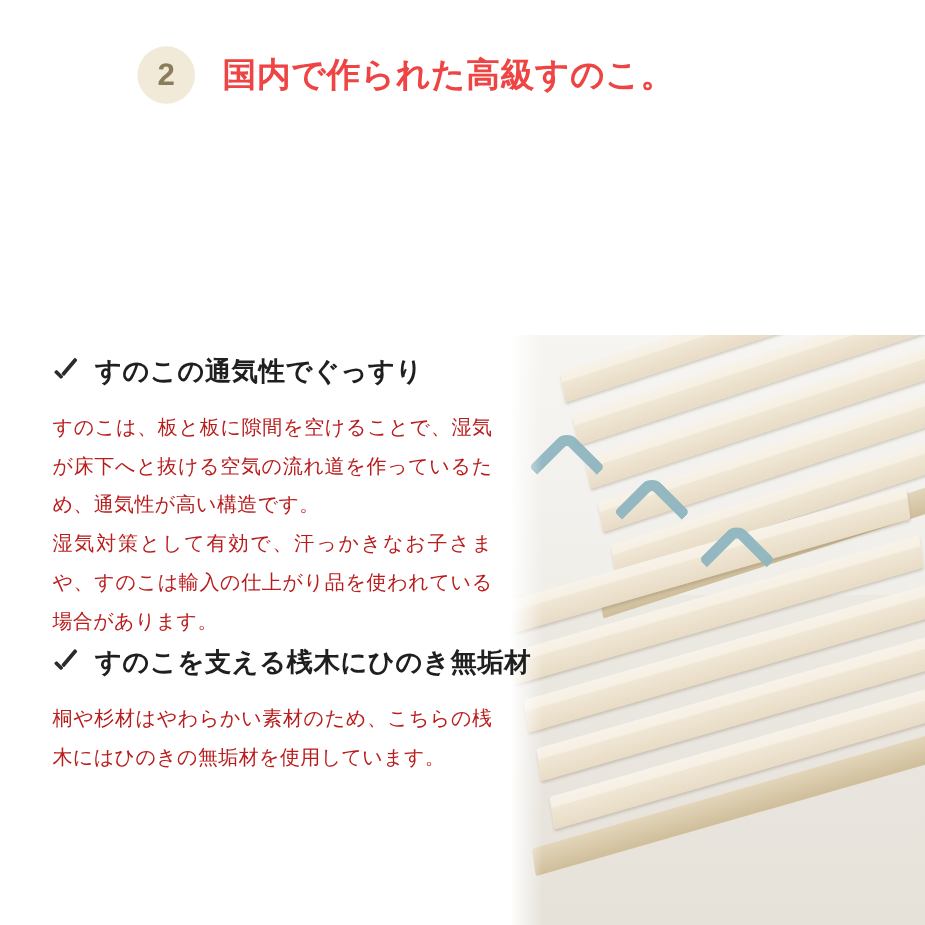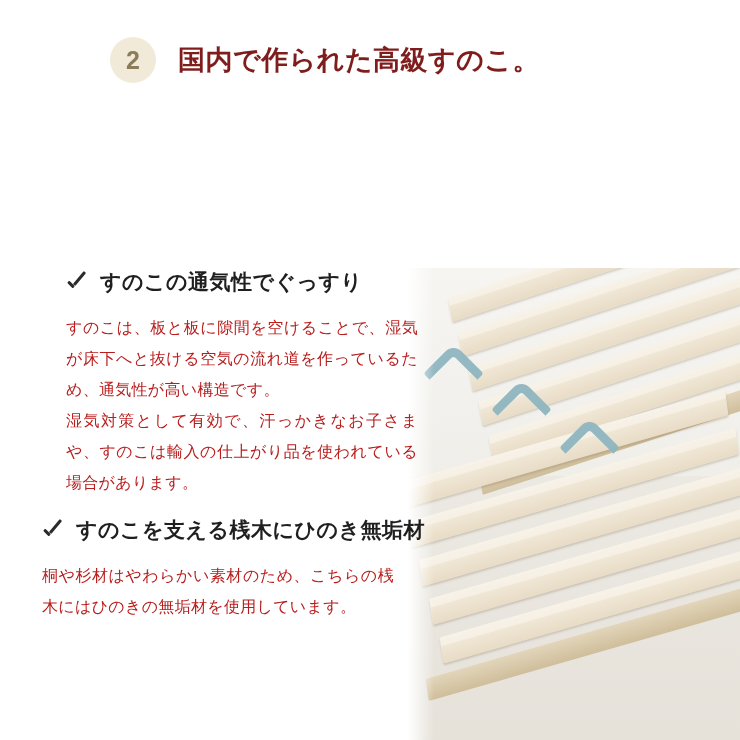--- a/index.html
+++ b/index.html
@@ -47,21 +47,21 @@
     display: flex;
     align-items: center;
     justify-content: center;
     flex: 0 0 auto;
     letter-spacing: 0;
   }
   .header-title {
     margin-left: 22px;
     font-size: 27px;
     font-weight: bold;
-    color: #7f1d1d;
+    color: #ef4444;
     letter-spacing: 0.5px;
     white-space: nowrap;
   }
 
   
   .intro {
     position: absolute;
     left: 50px;
     top: 112px;
     width: 645px;
@@ -161,21 +161,21 @@
     width: 26px;
     background: linear-gradient(90deg, #ffffff 0%, rgba(255,255,255,0) 100%);
   }
 
   
   .section {
     position: absolute;
     left: 42px;
     width: 400px;
   }
-  .sec1 { top: 264px; margin-left: 24px; }
+  .sec1 { top: 279px; }
   .sec2 { top: 512px; }
 
   .sec-head {
     display: flex;
     align-items: flex-end;
     gap: 12px;
     position: relative;
     height: 34px;
   }
   .check {

